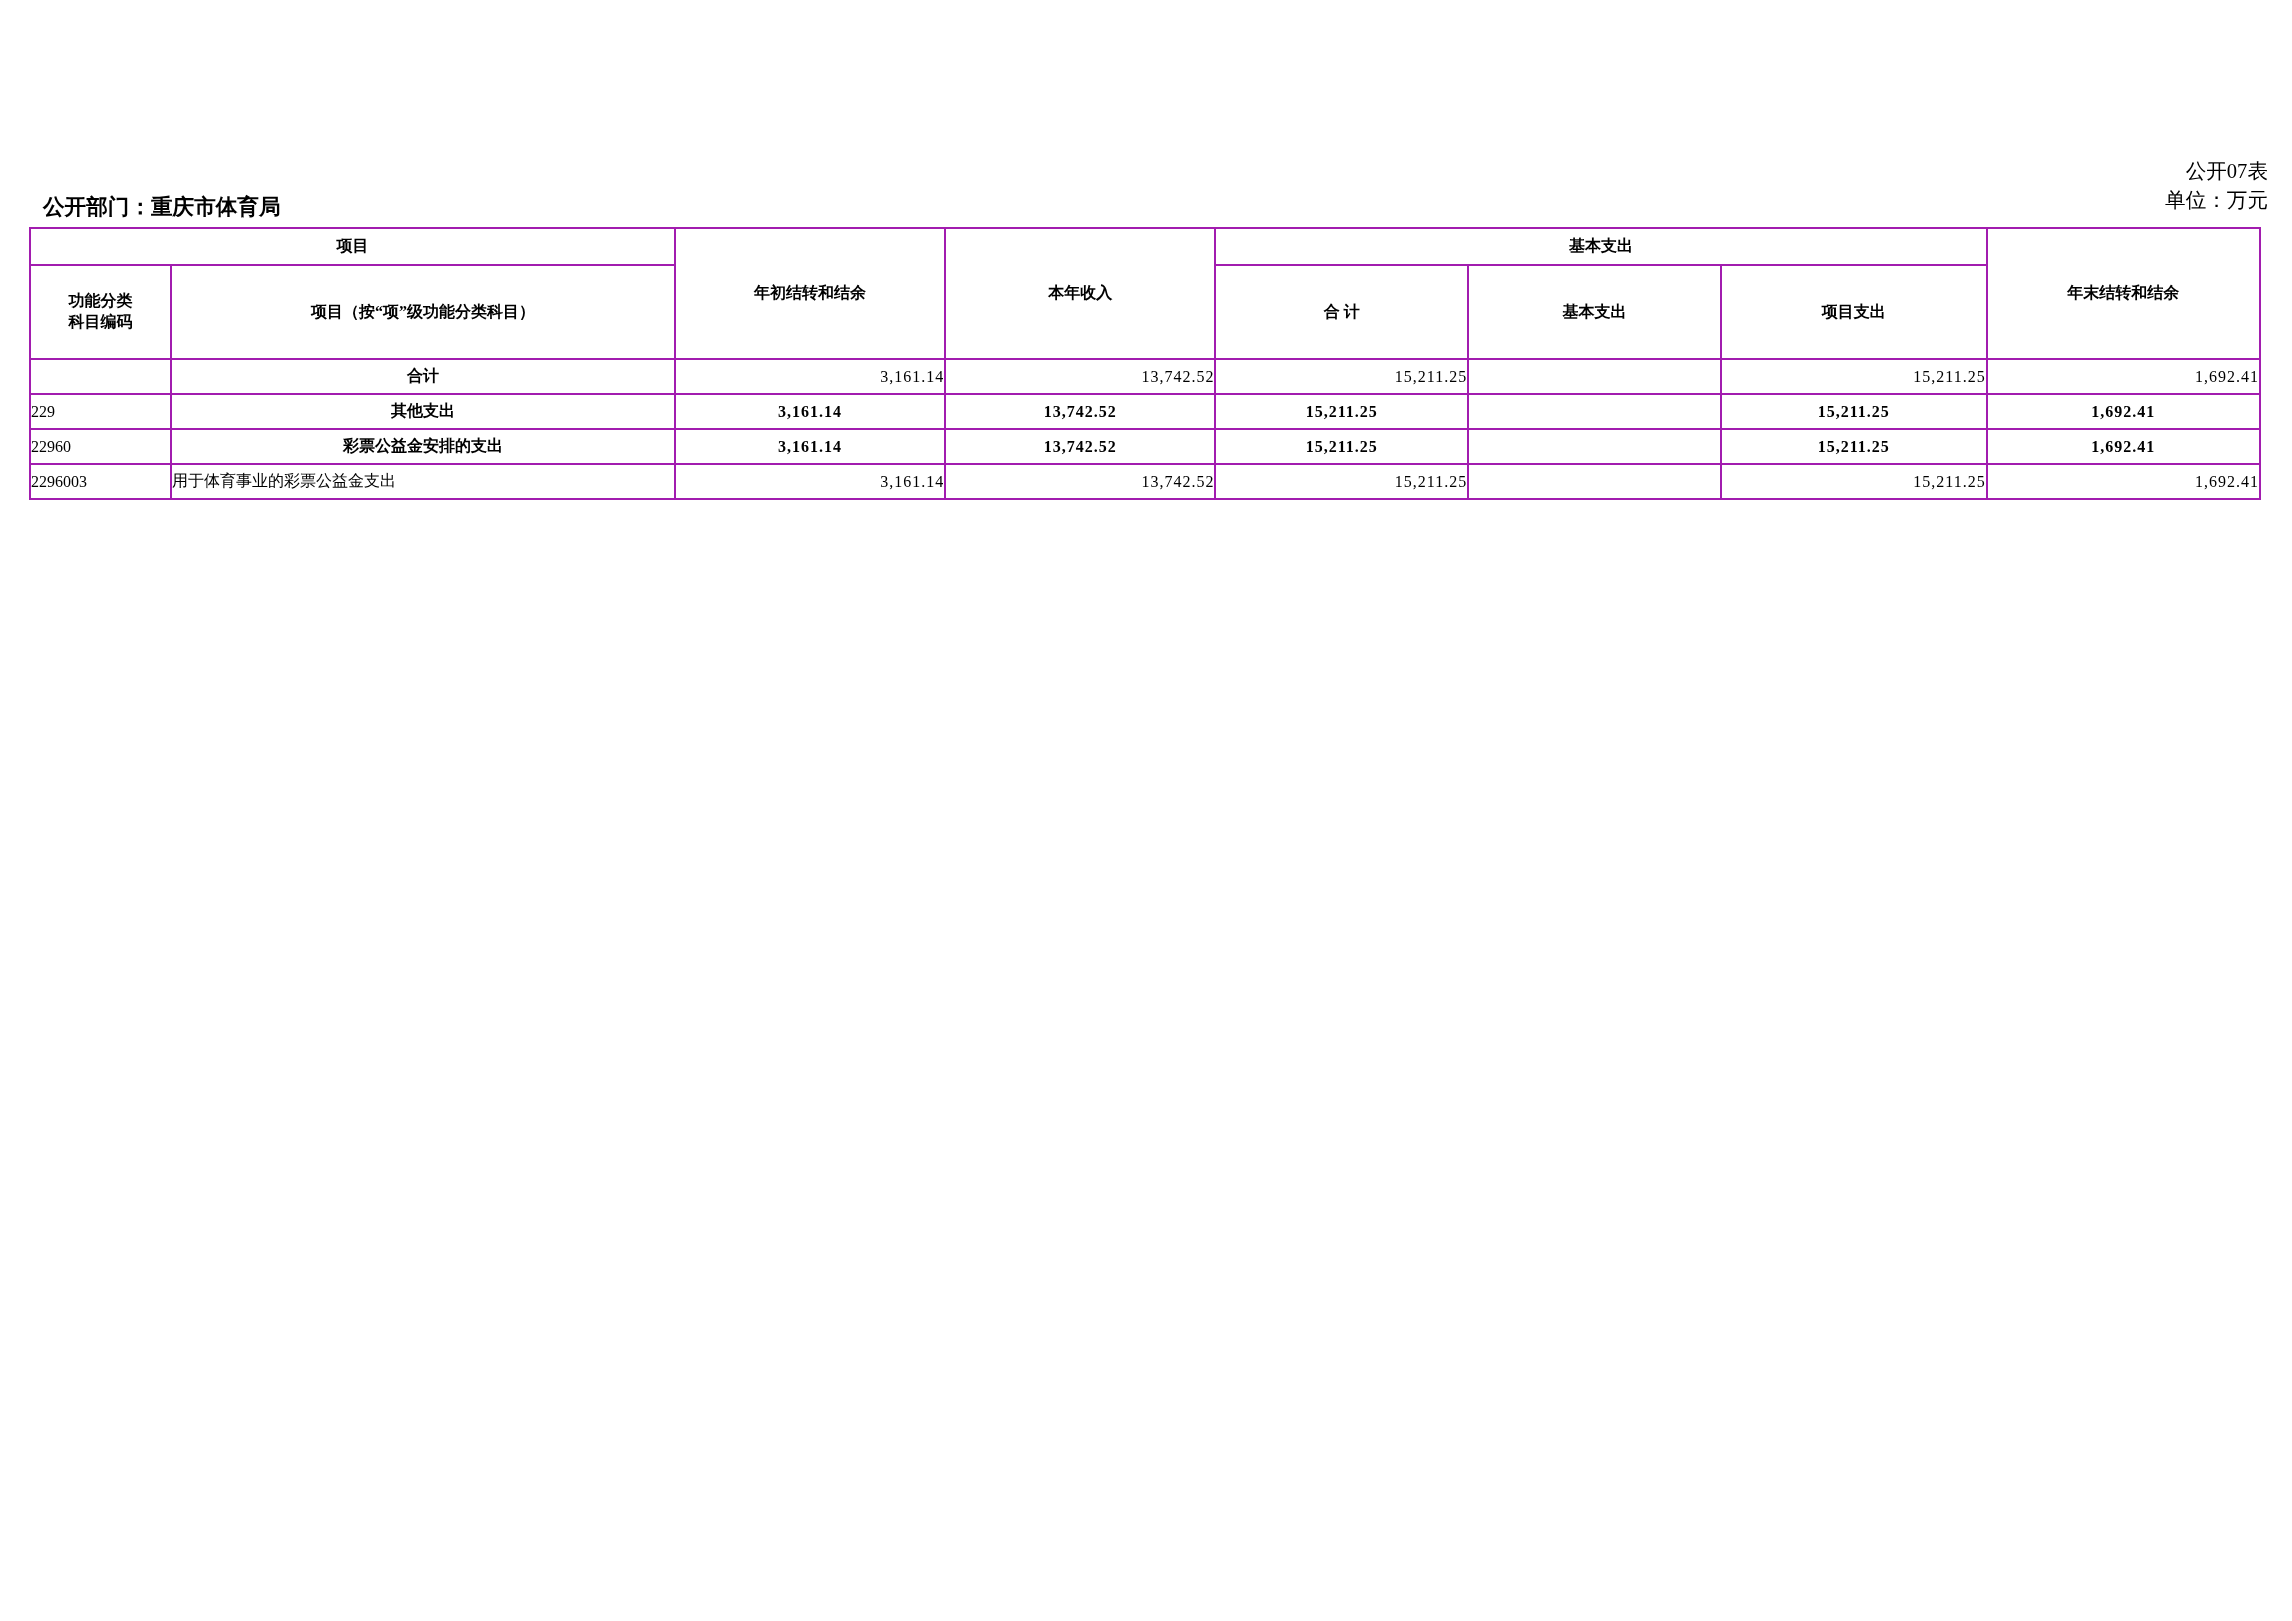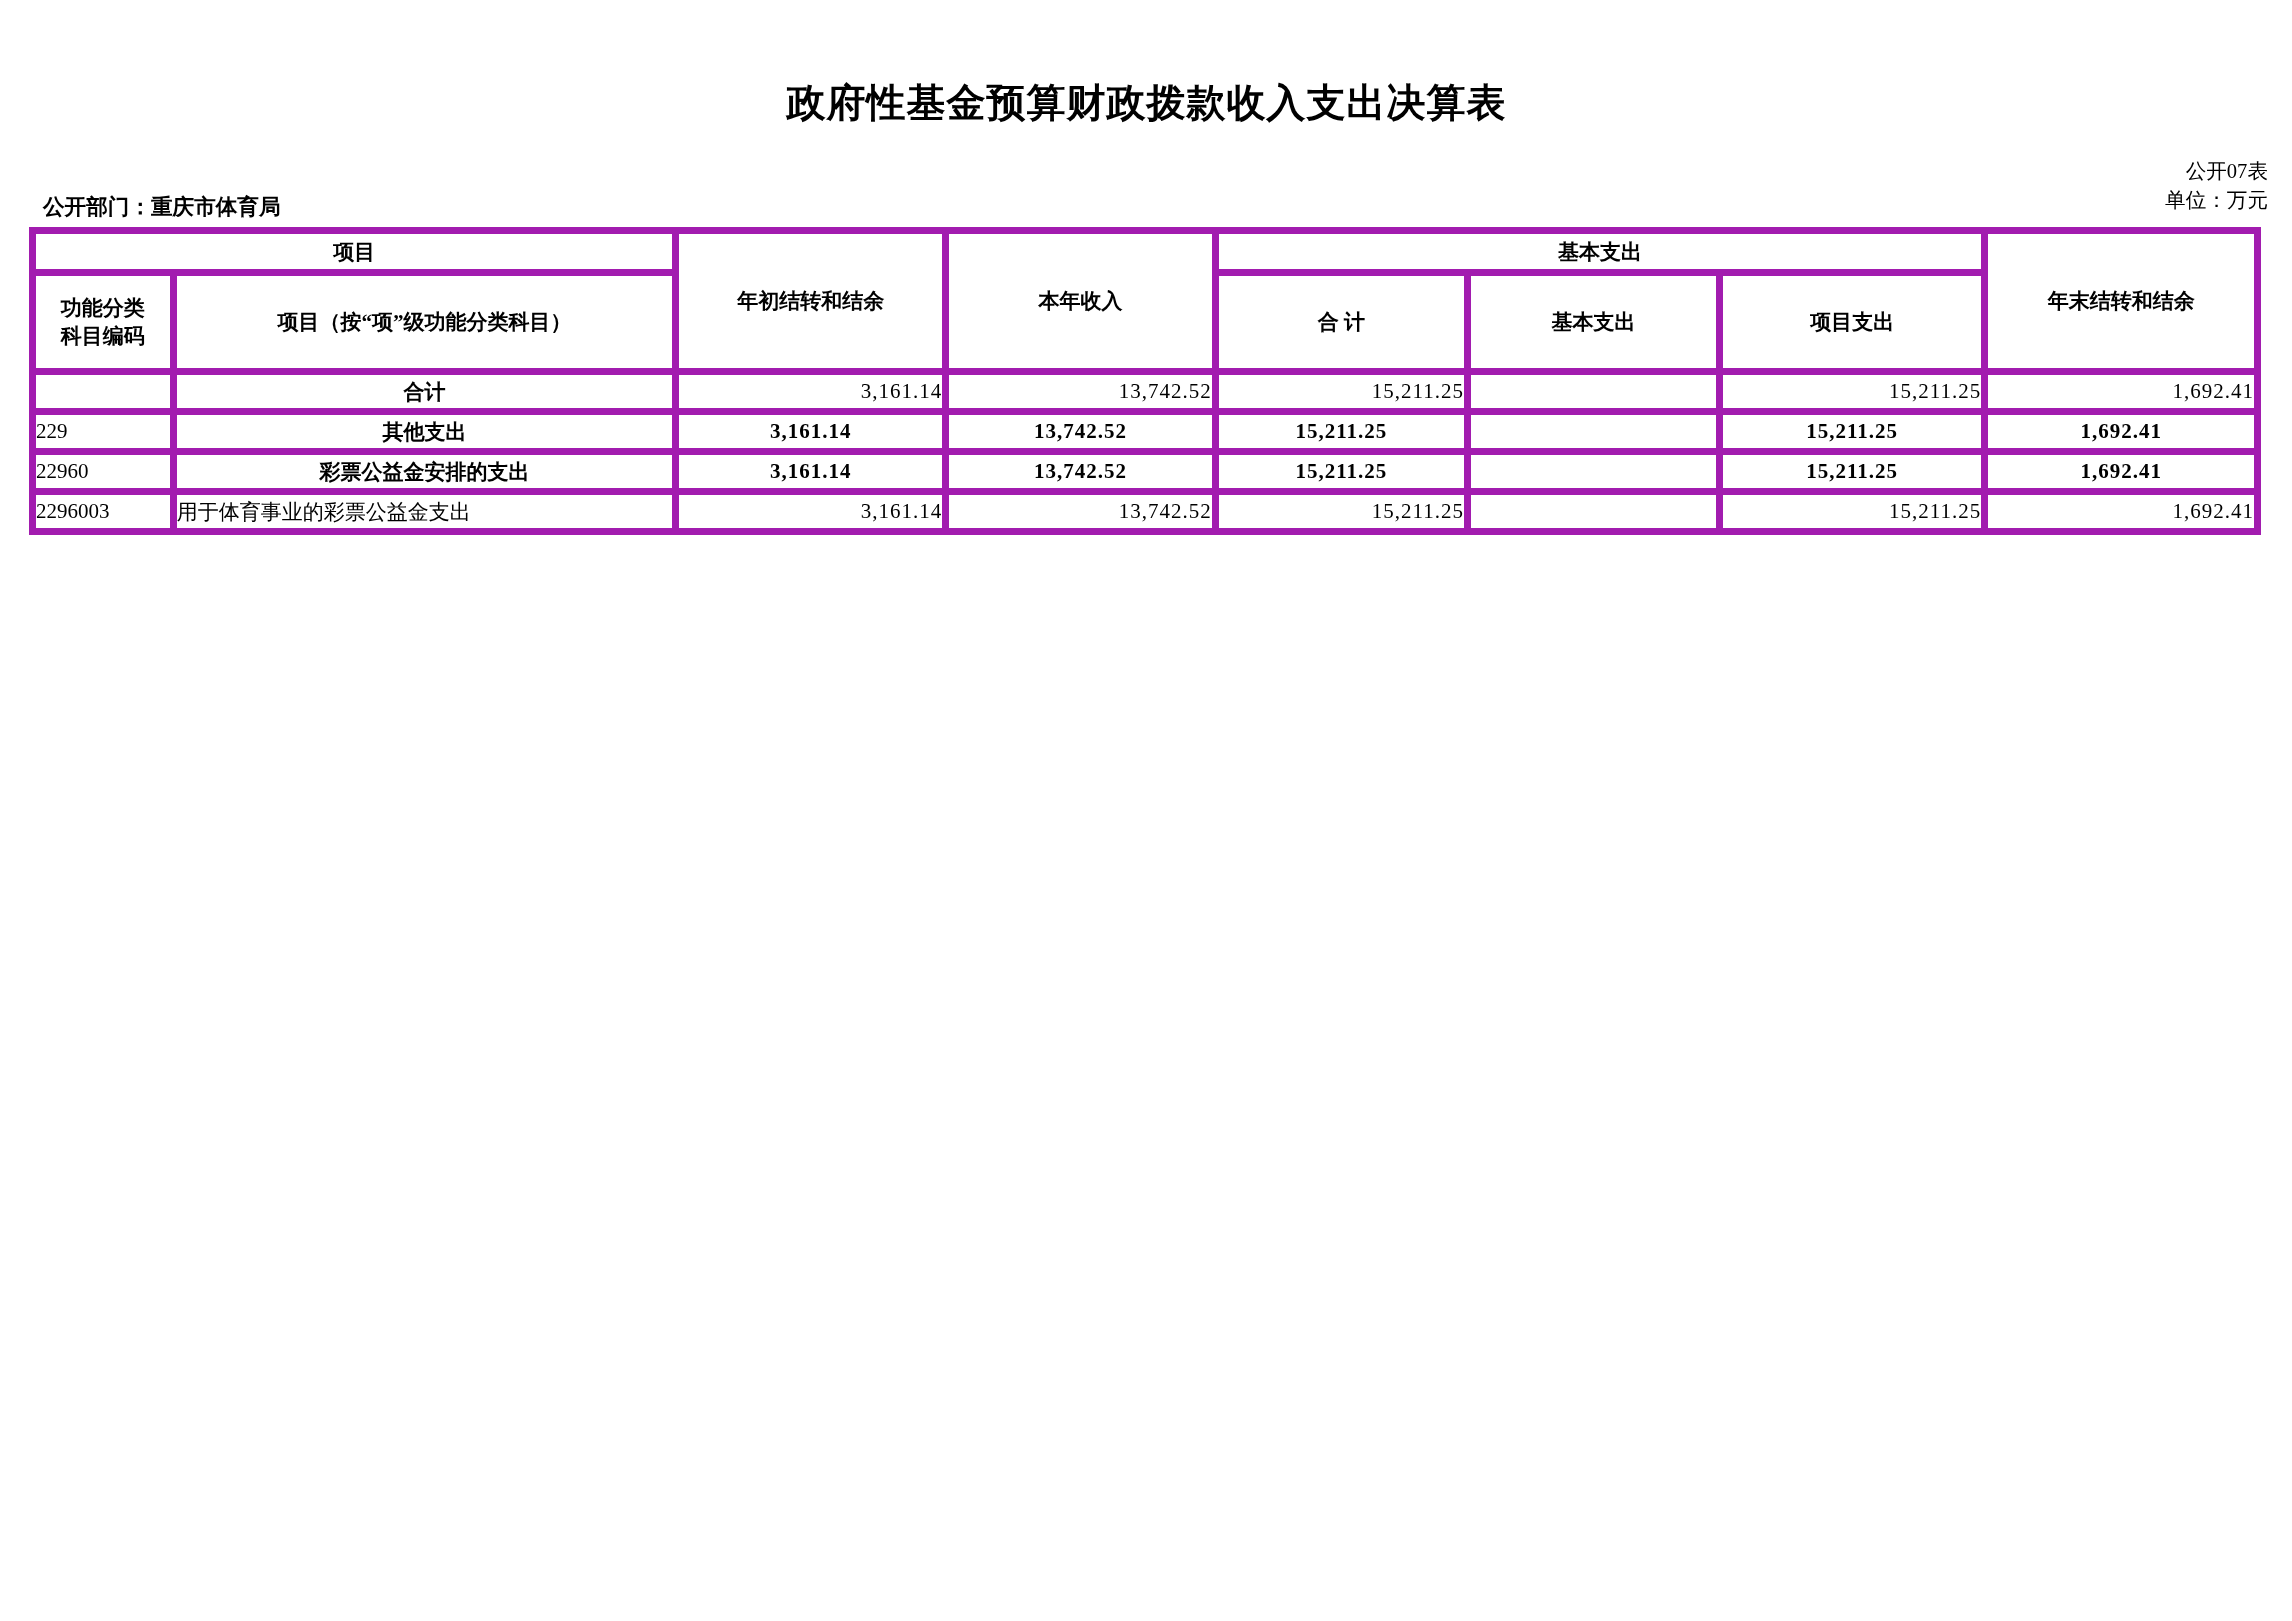--- a/index.html
+++ b/index.html
@@ -48,23 +48,23 @@
   }
   table.main {
     position: absolute;
     left: 29px;
     top: 227px;
     width: 2232px;
     border-collapse: collapse;
     table-layout: fixed;
   }
   table.main th, table.main td {
-    border: 7px solid #a21caf;
+    border: 2px solid #a21caf;
     padding: 0;
-    font-size: 21px;
+    font-size: 16px;
     vertical-align: middle;
   }
   table.main th {
     font-weight: bold;
     text-align: center;
     font-family: "Liberation Serif", serif;
   }
   .hdr-tall { height: 92px; }
   .hdr-short { height: 35px; }
   .num {
@@ -103,21 +103,20 @@
   col.c5 { width: 172px; }
   col.c6 { width: 172px; }
   col.c7 { width: 181px; }
   col.c8 { width: 186px; }
 </style>
 </head>
 <body>
 
 <div class="page">
 
-  <h1 class="title">政府性基金预算财政拨款收入支出决算表</h1>
 
   <div class="meta-right">
     <div>公开07表</div>
     <div>单位：万元</div>
   </div>
 
   <div class="meta-left">公开部门：重庆市体育局</div>
 
   <table class="main">
     <colgroup>

